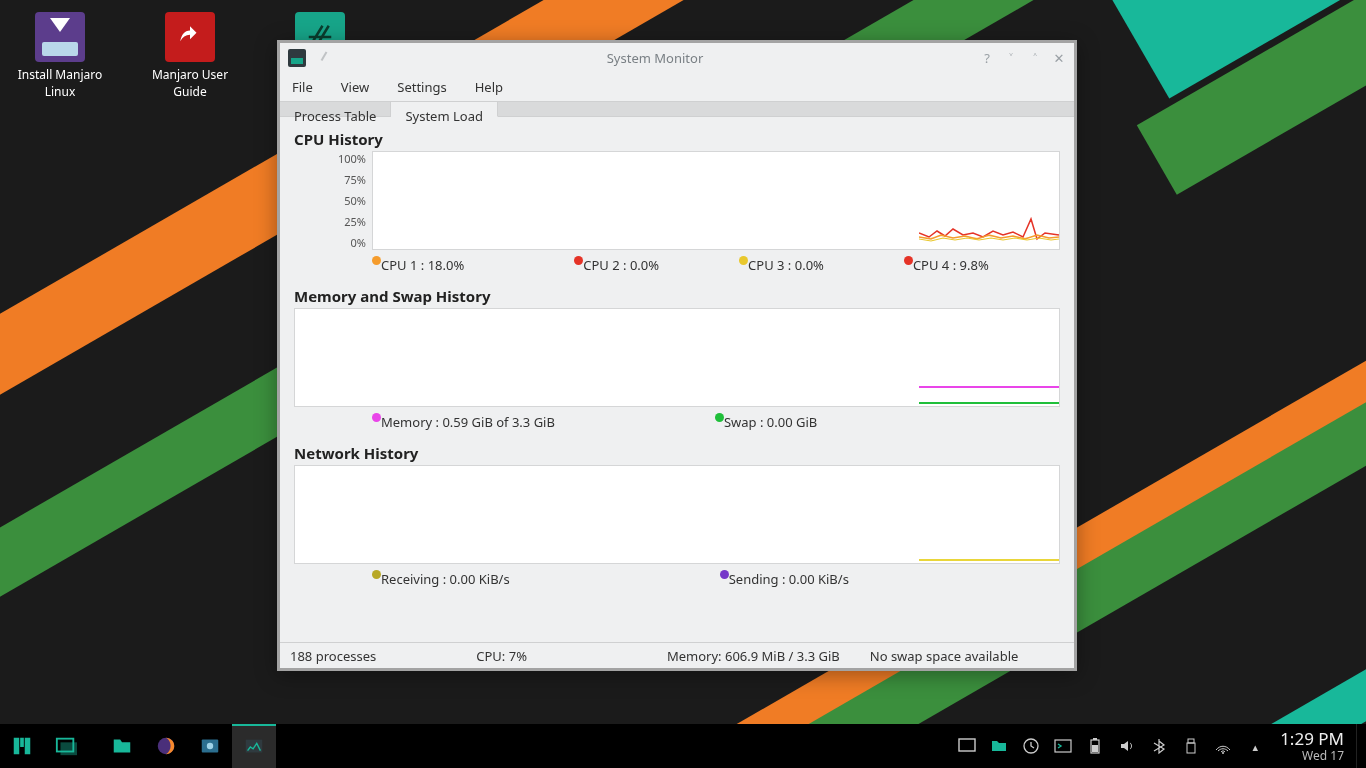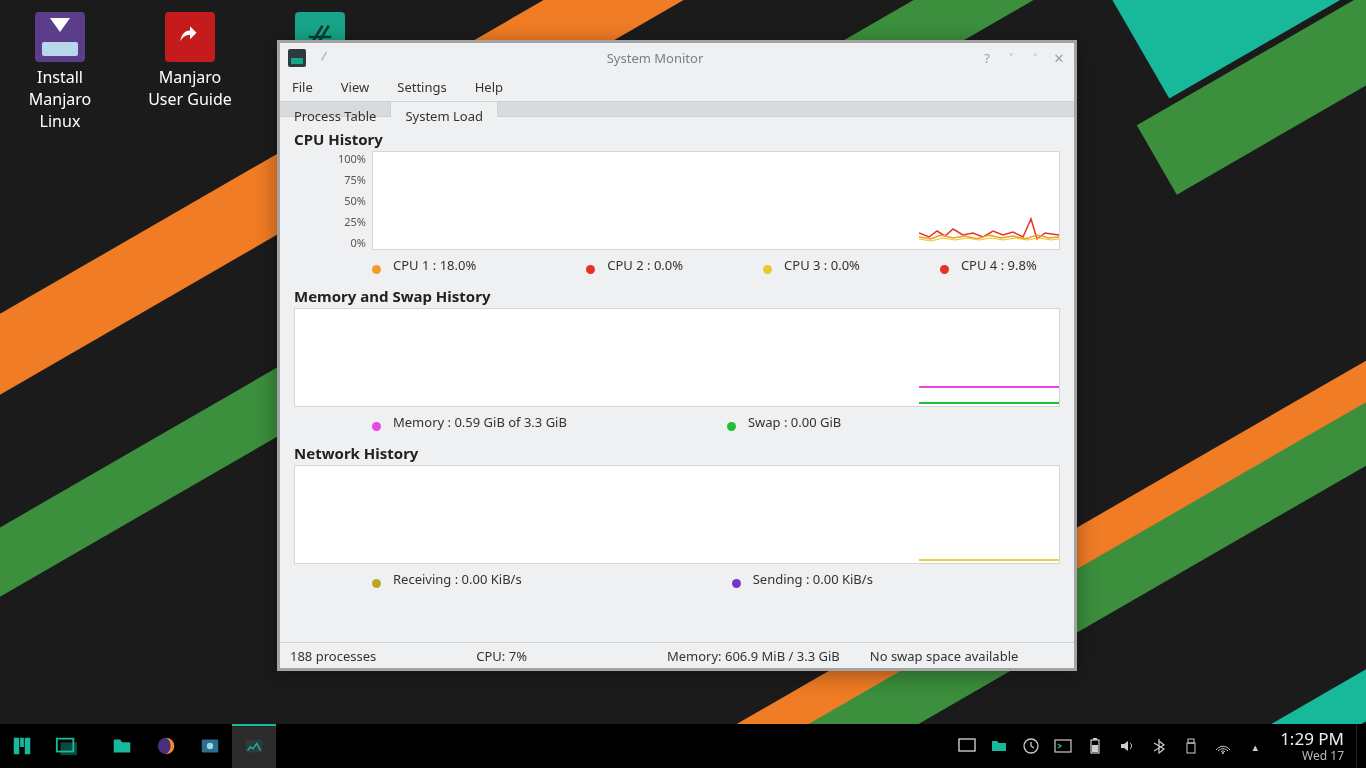--- a/index.html
+++ b/index.html
@@ -13,21 +13,21 @@
   .s-green-1  { width: 1600px; height: 60px; background: #3b8f3d; left: -450px; top: 330px; }
   .s-green-2  { width: 1800px; height: 55px; background: #3b8f3d; left: 200px; top: 560px; }
   .s-orange-2 { width: 1800px; height: 45px; background: #f07c25; left: 300px; top: 460px; }
   .s-teal-1   { width: 1600px; height: 45px; background: #18b89a; left: 640px; top: 630px; }
   .s-teal-2   { width: 1600px; height: 100px; background: #18b89a; left: 720px; top: 680px; }
   .s-teal-3   { width: 400px; height: 170px; background: #18b89a; left: 1100px; top: -160px; }
   .s-green-3  { width: 400px; height: 80px;  background: #3b8f3d; left: 1130px; top: 20px; }
 
   
   .desktop-icons { position: absolute; top: 12px; left: 10px; display: flex; gap: 30px; }
-  .dicon { width: 100px; text-align: center; color: #fff; font-size: 16px; user-select: none; }
+  .dicon { width: 100px; text-align: center; color: #fff; font-size: 12px; user-select: none; }
   .dicon .ibox { width: 50px; height: 50px; margin: 0 auto 4px; border-radius: 4px; display:flex;align-items:center;justify-content:center; }
   .inst-install { background:#5c3d8c; position:relative; }
   .inst-install::before { content:""; position:absolute; width:0; height:0; border-left:10px solid transparent; border-right:10px solid transparent; border-top:14px solid #fff; top:6px; left:15px;}
   .inst-install::after { content:""; position:absolute; width:36px; height:14px; background:#b9d7ea; bottom:6px; left:7px; border-radius:2px; }
   .inst-pdf { background:#c41c1c; color:#fff; font-size:28px; }
   .inst-arch { background:#17a589; color:#0a3d2e; font-size:22px; font-weight:bold; }
 
   
   .window { position: absolute; left: 277px; top: 40px; width: 800px; height: 631px;
             background: #eff0f1; border: 3px solid #a3a3a3; box-shadow: 0 4px 20px rgba(0,0,0,.35);
@@ -47,21 +47,21 @@
   .tab { padding:0 14px; line-height:28px; font-size:13px; color:#333; border-right:1px solid #cfd0d1;}
   .tab.active { background:#eff0f1; border-bottom:1px solid #eff0f1; margin-bottom:-1px; }
 
   .body { flex:1; padding:12px 14px 0; overflow:hidden; }
   .section-title { font-weight:700; font-size:15px; color:#222; margin-bottom:2px; }
 
   .chart-wrap { display:flex; }
   .axis-labels { width:78px; font-size:11px; color:#555; text-align:right; display:flex; flex-direction:column; justify-content:space-between; padding:0 6px; }
   .chart { flex:1; background:#fff; border:1px solid #d5d6d7; position:relative; }
   .legend { display:flex; gap:40px; font-size:13px; color:#333; margin:6px 0 12px 78px; flex-wrap:wrap;}
-  .legend .item { display:flex; align-items:flex-end; gap:12px; }
+  .legend .item { display:flex; align-items:flex-start; gap:0; }
   .dot { width:9px; height:9px; border-radius:50%; display:inline-block; }
 
   
   .cpu-squiggle { position:absolute; right:0; bottom:0; width:140px; height:60px; }
   .cpu-squiggle svg { width:100%; height:100%; }
 
   .mem-line-mag { position:absolute; right:0; bottom:18px; width:140px; height:2px; background:#e945e9; }
   .mem-line-grn { position:absolute; right:0; bottom:2px; width:140px; height:2px; background:#1fbf3a; }
   .net-line-yel { position:absolute; right:0; bottom:2px; width:140px; height:2px; background:#e9d63a; }
 

